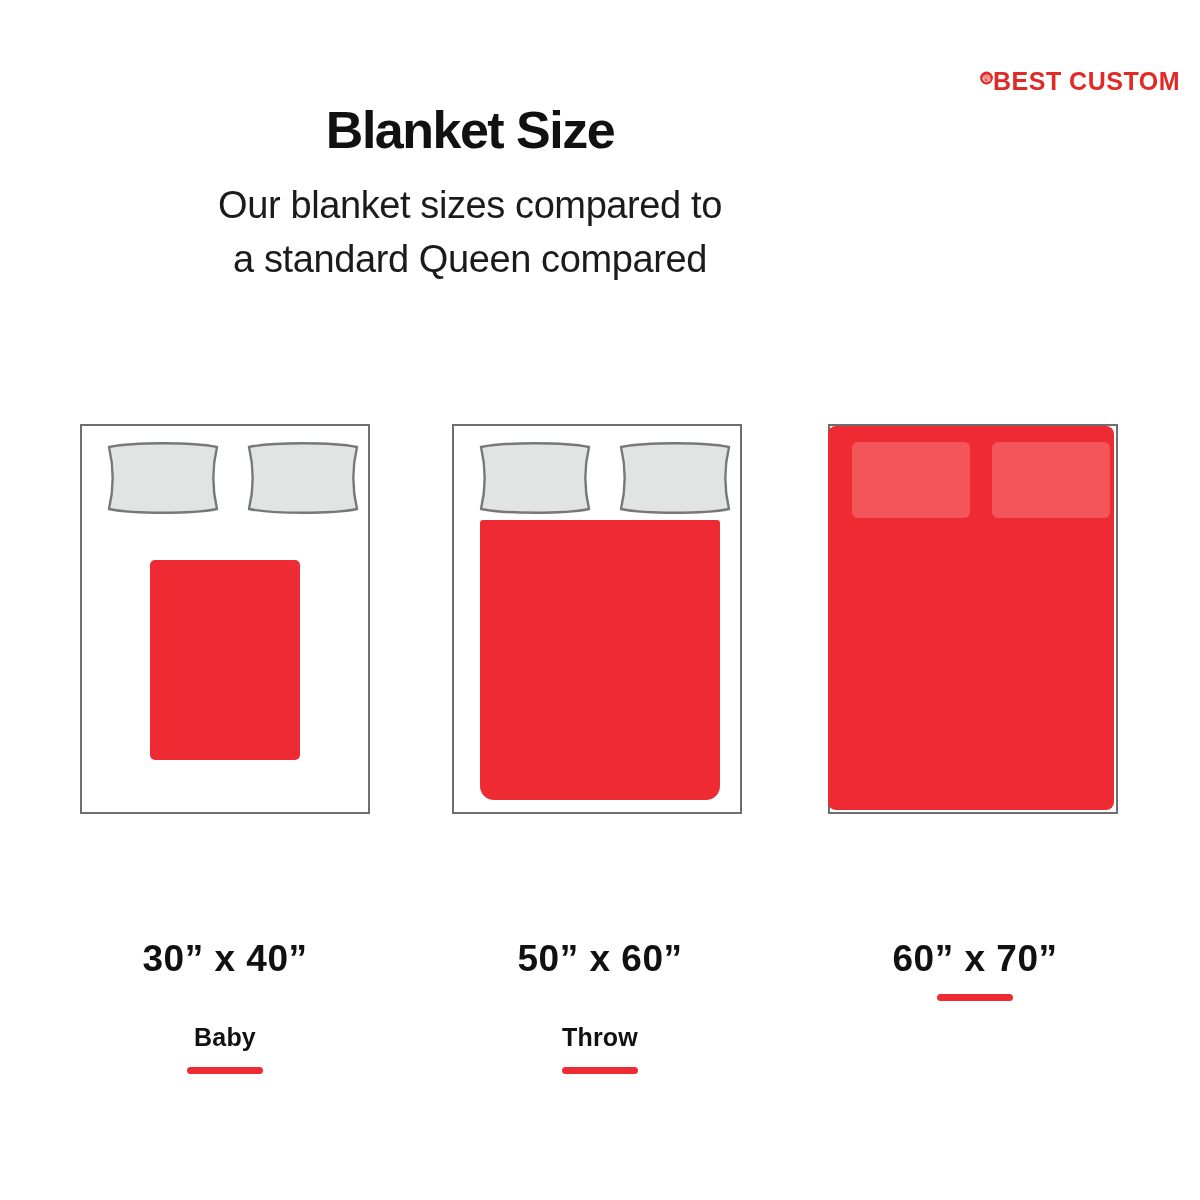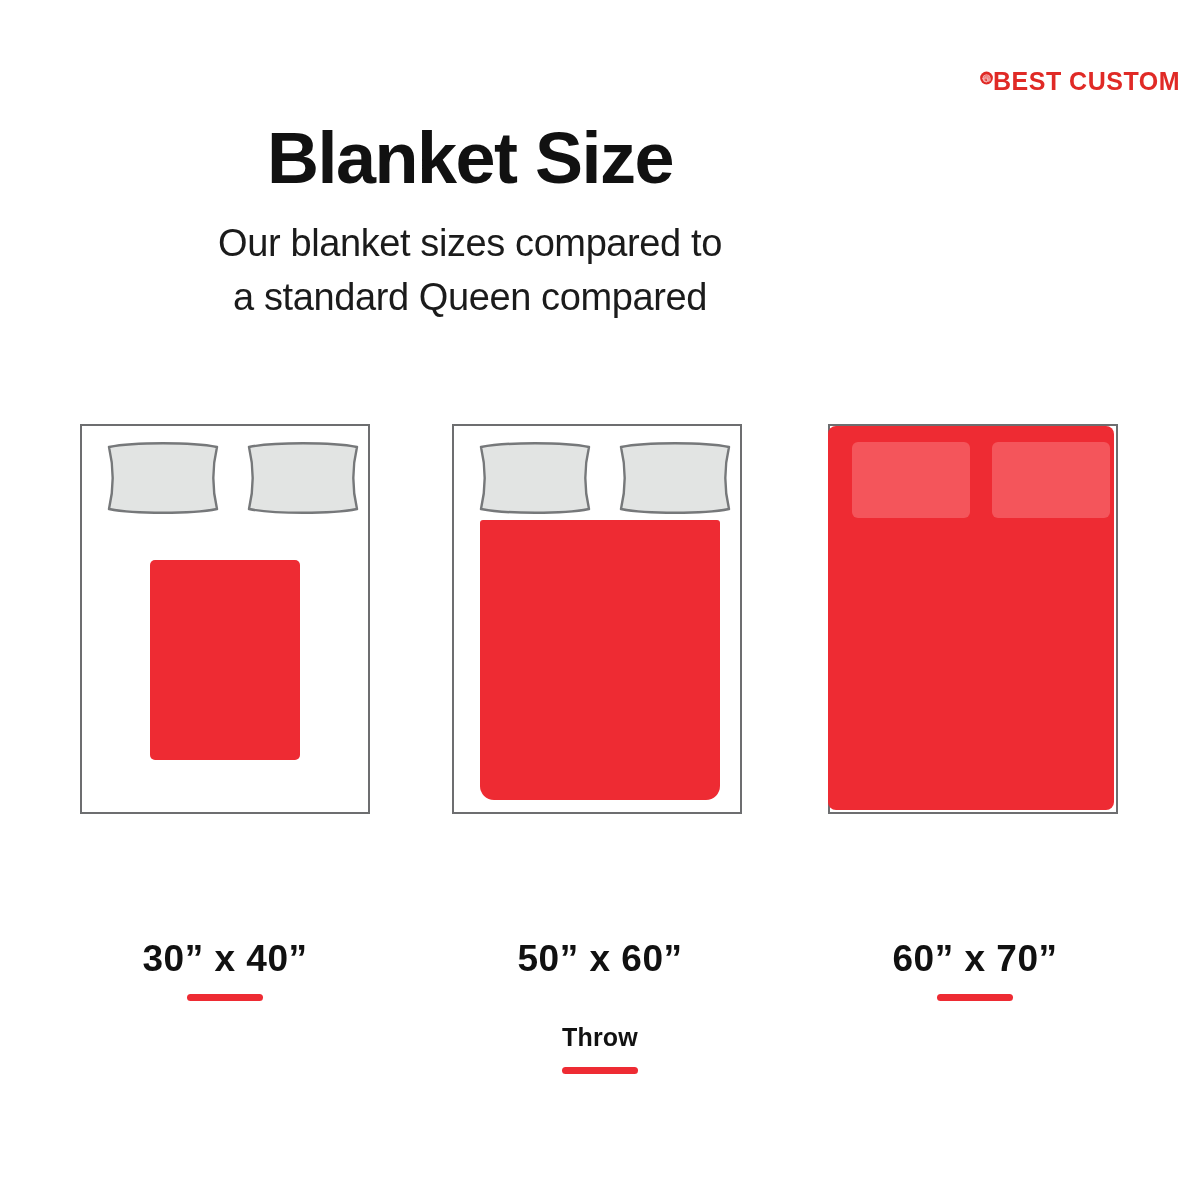--- a/index.html
+++ b/index.html
@@ -45,25 +45,25 @@
   .heading-area {
     position: absolute;
     top: 104px;
     left: 0;
     width: 940px;
     text-align: center;
   }
   .title {
     font-family: "Liberation Sans", sans-serif;
     font-weight: 700;
-    font-size: 72px;
+    font-size: 52px;
     line-height: 1.02;
     color: #111111;
     letter-spacing: -1.5px;
-    margin: 18px;
+    margin: 0;
   }
   .subtitle {
     margin: 22px auto 0;
     font-family: "Liberation Sans", sans-serif;
     font-weight: 400;
     font-size: 38px;
     line-height: 1.42;
     color: #1b1b1b;
     letter-spacing: -0.4px;
     max-width: 760px;
@@ -250,20 +250,21 @@
       <div class="pillow-overlay right"></div>
     </div>
   </div>
 
 </div>
 
 <div class="captions-row">
 
   <div class="caption-col c1">
     <p class="dimension">30” x 40”</p>
+    <p class="size-name">Baby</p>
     <div class="underline-bar"></div>
   </div>
 
   <div class="caption-col c2">
     <p class="dimension">50” x 60”</p>
     <p class="size-name">Throw</p>
     <div class="underline-bar"></div>
   </div>
 
   <div class="caption-col c3">

